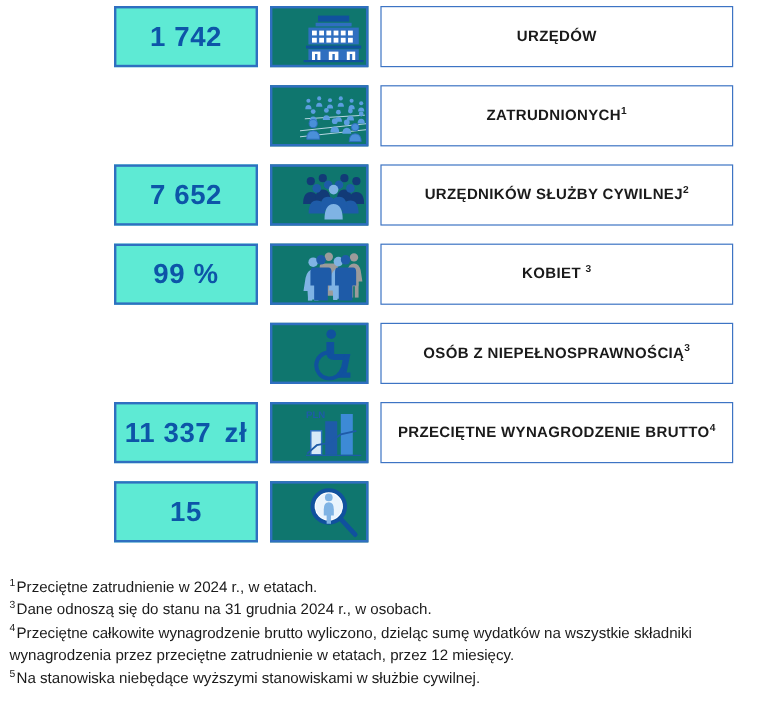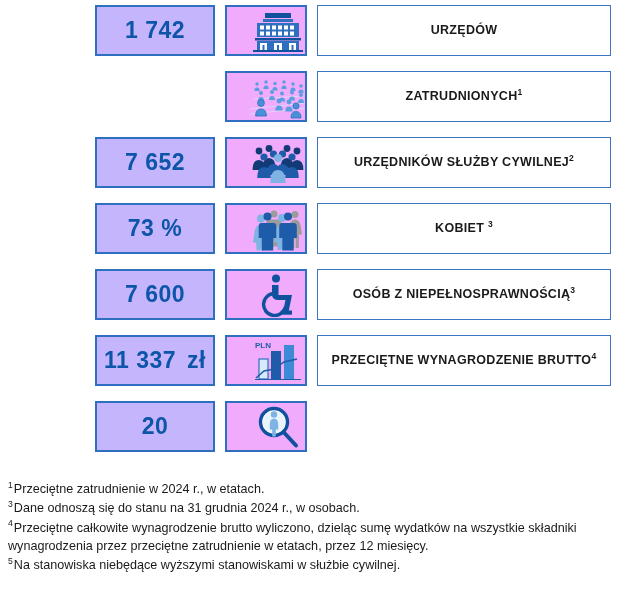--- a/index.html
+++ b/index.html
@@ -29,21 +29,21 @@
   }
 
   
   .num-box {
     position: absolute;
     left: 95px;
     top: 5px;
     width: 120px;
     height: 51px;
     border: 2px solid #2f6fc0;
-    background: #c4b5fd;
+    background: #5eead4;
     box-sizing: border-box;
     display: flex;
     align-items: center;
     justify-content: center;
   }
   .num-text {
     color: #0d55a8;
     font-size: 23px;
     font-weight: bold;
     letter-spacing: 0.5px;
@@ -55,21 +55,21 @@
   }
 
   
   .icon-box {
     position: absolute;
     left: 225px;
     top: 5px;
     width: 82px;
     height: 51px;
     border: 2px solid #2f6fc0;
-    background: #f0abfc;
+    background: #0f766e;
     box-sizing: border-box;
     display: flex;
     align-items: center;
     justify-content: center;
     overflow: hidden;
     padding-left: 23px;
   }
   .icon-box svg { display: block; }
 
   
@@ -264,21 +264,21 @@
     </div>
     <div class="label-box">
       <span class="label-text">
         <span>URZĘDNIKÓW SŁUŻBY CYWILNEJ</span><sup>2</sup>
       </span>
     </div>
   </div>
 
   <div class="stat-row">
     <div class="num-box">
-      <span class="num-text">73 %</span>
+      <span class="num-text">99 %</span>
     </div>
     <div class="icon-box">
       <span>
         <svg width="56" height="44" viewBox="0 0 56 44">
           <g fill="#9b9b9b">
             <circle cx="24" cy="7" r="3.5"></circle>
             <path d="M18.6 12.5 h10.8 q2.2 0 2.2 3 v10 h-2.6 v14 h-10 v-14 h-2.6 v-10 q0-3 2.2-3 z"></path>
             <circle cx="45" cy="7.5" r="3.5"></circle>
             <path d="M45 12.5 q4.3 0 5.6 6 l1.4 9 h-3 l-0.4 4 h-7.2 l-0.4 -4 h-3 l1.4 -9 q1.3 -6 5.6 -6 z"></path>
             <rect x="41.2" y="29" width="3.1" height="12"></rect>
@@ -304,23 +304,20 @@
       </span>
     </div>
     <div class="label-box">
       <span class="label-text">
         <span>KOBIET</span> <sup>3</sup>
       </span>
     </div>
   </div>
 
   <div class="stat-row">
-    <div class="num-box">
-      <span class="num-text">7 600</span>
-    </div>
     <div class="icon-box">
       <span>
         <svg width="44" height="44" viewBox="0 0 44 44">
           <circle cx="20" cy="5.5" r="4" fill="#10519e"></circle>
           <path d="M16 12 h6.5 v10 h10.5 v5 h-10.5 q-6.5 0-6.5 -6 z" fill="#10519e"></path>
           <path d="M31.5 22 h4.5 l-3.5 17 h-5.5 l2.5 -12 z" fill="#10519e"></path>
           <path d="M25 37.5 h11 v4.2 h-11 z" fill="#10519e"></path>
           <path d="M18 20.5 a11 11 0 1 0 11 14.5" fill="none" stroke="#10519e" stroke-width="3.4" stroke-linecap="round"></path>
         </svg>
       </span>
@@ -352,21 +349,21 @@
     </div>
     <div class="label-box">
       <span class="label-text">
         <span>PRZECIĘTNE WYNAGRODZENIE BRUTTO</span><sup>4</sup>
       </span>
     </div>
   </div>
 
   <div class="stat-row">
     <div class="num-box">
-      <span class="num-text">20</span>
+      <span class="num-text">15</span>
     </div>
     <div class="icon-box">
       <span>
         <svg width="44" height="44" viewBox="0 0 44 44">
           <circle cx="18" cy="17" r="13.5" fill="#ffffff" stroke="#10519e" stroke-width="3.4"></circle>
           <circle cx="18" cy="17" r="11" fill="#eaf4fd"></circle>
           <circle cx="18" cy="9.5" r="3.2" fill="#7fb3e4"></circle>
           <path d="M18 13.5 q4.2 0 4.2 6 v5 h-2.4 v7 h-3.6 v-7 h-2.4 v-5 q0-6 4.2-6 z" fill="#7fb3e4"></path>
           <path d="M27.5 27 L40 40.5" stroke="#10519e" stroke-width="4" stroke-linecap="round"></path>
         </svg>

